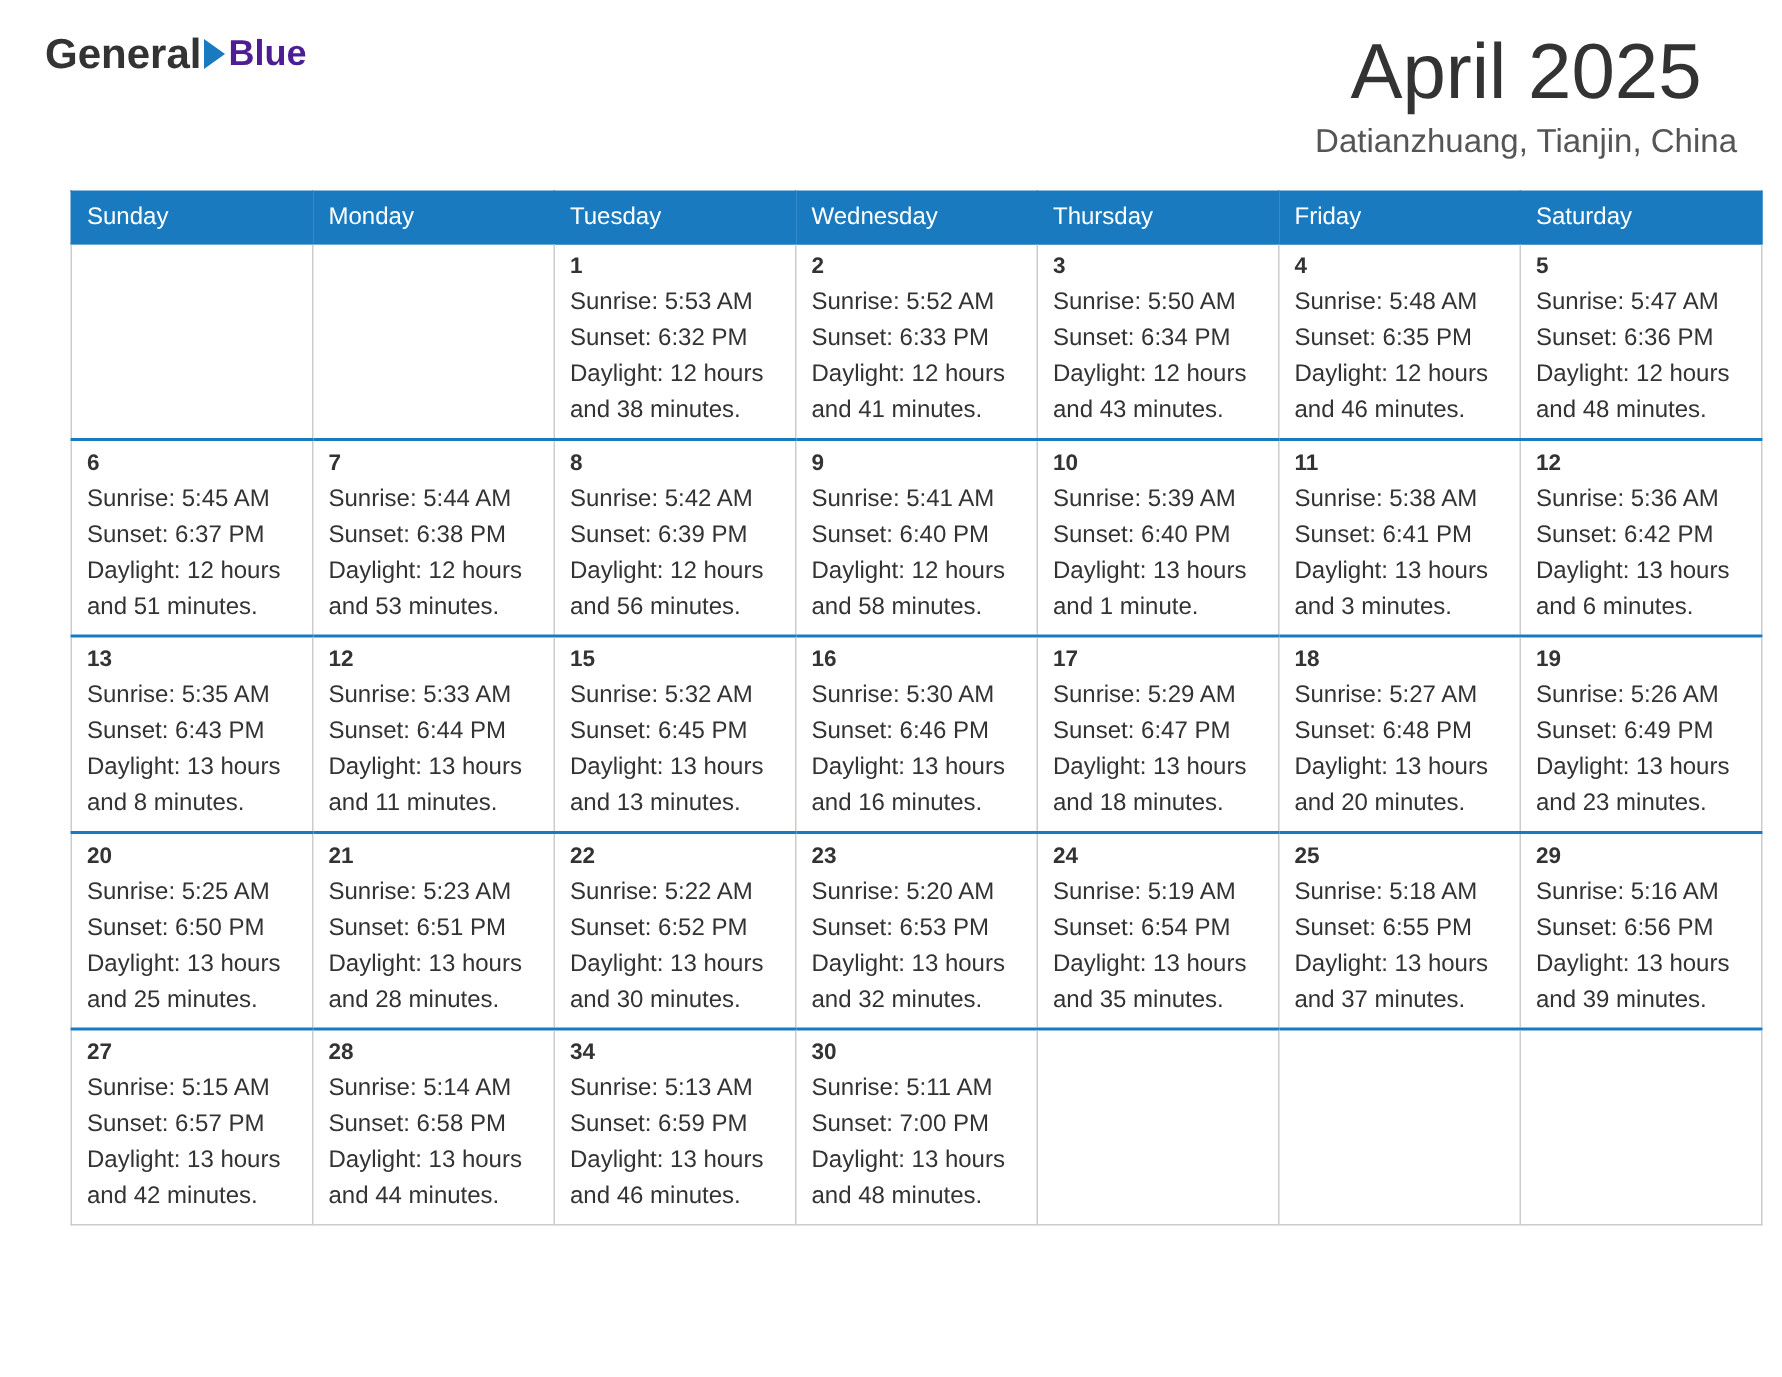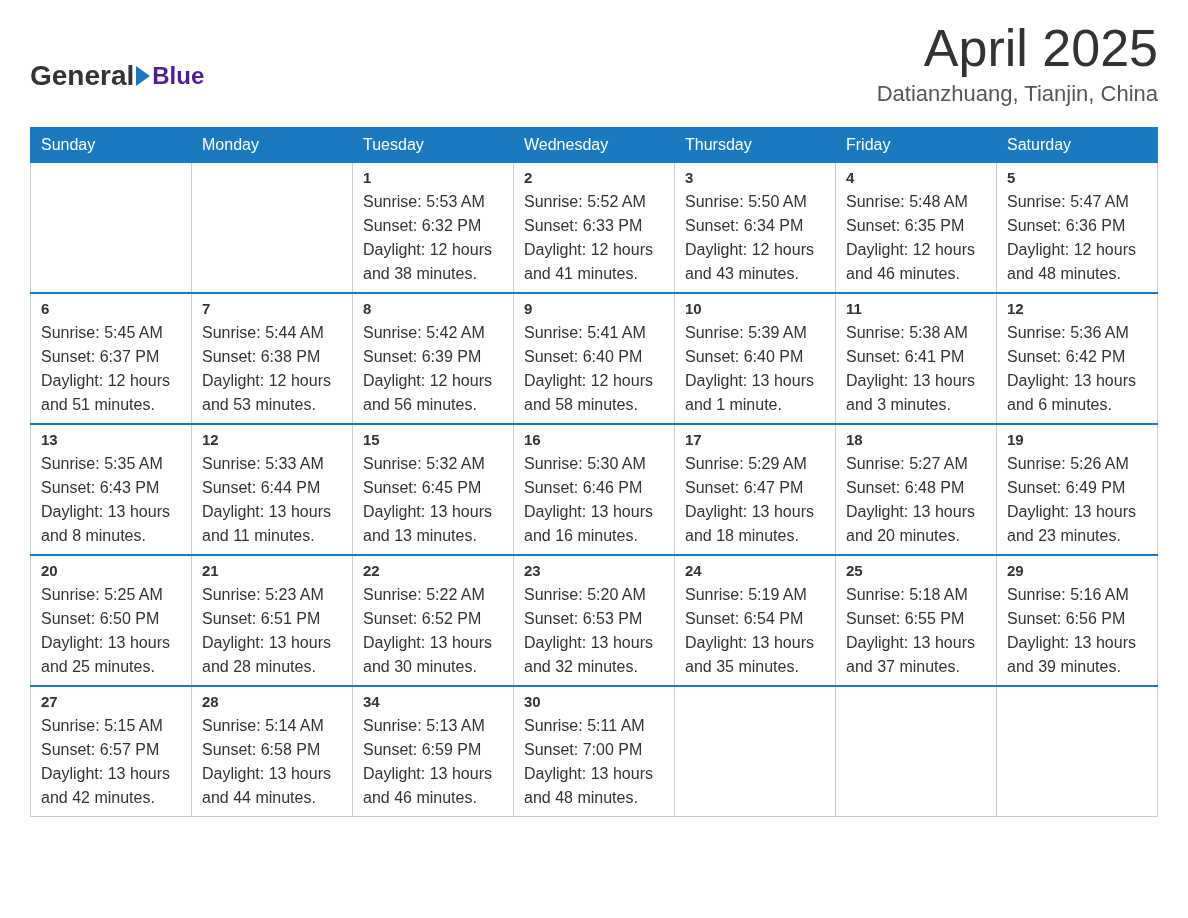--- a/index.html
+++ b/index.html
@@ -20,53 +20,53 @@
       display: flex;
       flex-direction: column;
       align-items: flex-start;
     }
     .logo-text {
       display: flex;
       align-items: center;
       font-size: 28px;
       font-weight: bold;
       color: #333;
-      margin-top: 40px;
     }
     .logo-general { color: #333; }
     .logo-arrow {
       width: 0; height: 0;
       border-left: 14px solid #1a7abf;
       border-top: 10px solid transparent;
       border-bottom: 10px solid transparent;
       margin: 0 2px;
       display: inline-block;
     }
     .logo-blue {
       color: #4c1d95;
       font-size: 24px;
       font-weight: bold;
     }
     .title-block {
-      text-align: right;
+      text-align: center;
     }
     .month-title {
       font-size: 52px;
       font-weight: normal;
       color: #333;
       line-height: 1.1;
     }
     .location {
       font-size: 22px;
       color: #555;
       margin-top: 4px;
     }
     .calendar {
       width: 100%;
       border-collapse: collapse;
+      margin-left: 17px;
     }
     .calendar th {
       background-color: #1a7abf;
       color: #fff;
       padding: 8px 10px;
       text-align: left;
       font-size: 16px;
       font-weight: normal;
       border: 1px solid #1a7abf;
     }

